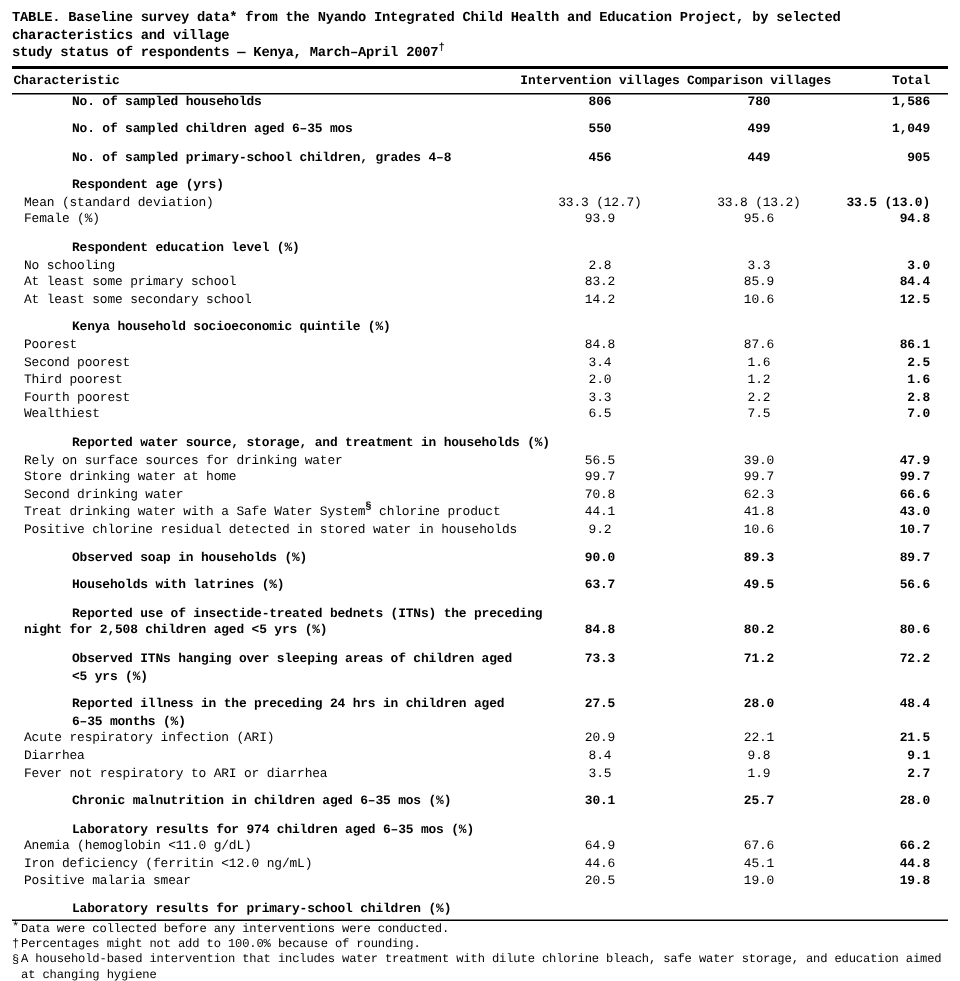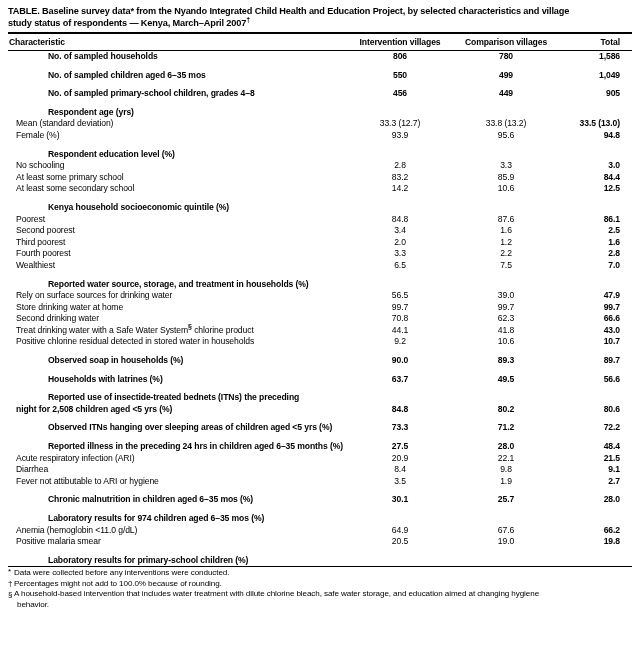--- a/index.html
+++ b/index.html
@@ -13,20 +13,21 @@
     font-family: "Liberation Sans", sans-serif;
     color: #000000;
     -webkit-font-smoothing: antialiased;
   }
   .page {
     width: 640px;
     height: 585px;
     position: relative;
     box-sizing: border-box;
     padding: 4px 8px 0 8px;
+    font-family: Liberation Mono, monospace;
   }
   .table-title {
     font-size: 9.2px;
     font-weight: bold;
     line-height: 11.5px;
     letter-spacing: -0.15px;
     margin: 2px 0 3px 0;
   }
   sup.fn {
     font-size: 7px;
@@ -347,21 +348,21 @@
           <td class="num">22.1</td>
           <td class="num total">21.5</td>
         </tr>
         <tr class="">
           <td class="label indent1">Diarrhea</td>
           <td class="num">8.4</td>
           <td class="num">9.8</td>
           <td class="num total">9.1</td>
         </tr>
         <tr class="">
-          <td class="label indent1">Fever not attibutable to ARI or hygiene</td>
+          <td class="label indent1">Fever not respiratory to ARI or diarrhea</td>
           <td class="num">3.5</td>
           <td class="num">1.9</td>
           <td class="num total">2.7</td>
         </tr>
         <tr class="spacer">
           <td colspan="4"></td>
         </tr>
         <tr class="bold">
           <td class="label">Chronic malnutrition in children aged 6–35 mos (%)</td>
           <td class="num">30.1</td>
@@ -372,20 +373,26 @@
           <td colspan="4"></td>
         </tr>
         <tr class="head-row">
           <td class="label" colspan="4">Laboratory results for 974 children aged 6–35 mos (%)</td>
         </tr>
         <tr class="">
           <td class="label indent1">Anemia (hemoglobin &lt;11.0 g/dL)</td>
           <td class="num">64.9</td>
           <td class="num">67.6</td>
           <td class="num total">66.2</td>
+        </tr>
+        <tr class="">
+          <td class="label indent1">Iron deficiency (ferritin &lt;12.0 ng/mL)</td>
+          <td class="num">44.6</td>
+          <td class="num">45.1</td>
+          <td class="num total">44.8</td>
         </tr>
         <tr class="">
           <td class="label indent1">Positive malaria smear</td>
           <td class="num">20.5</td>
           <td class="num">19.0</td>
           <td class="num total">19.8</td>
         </tr>
         <tr class="spacer">
           <td colspan="4"></td>
         </tr>

